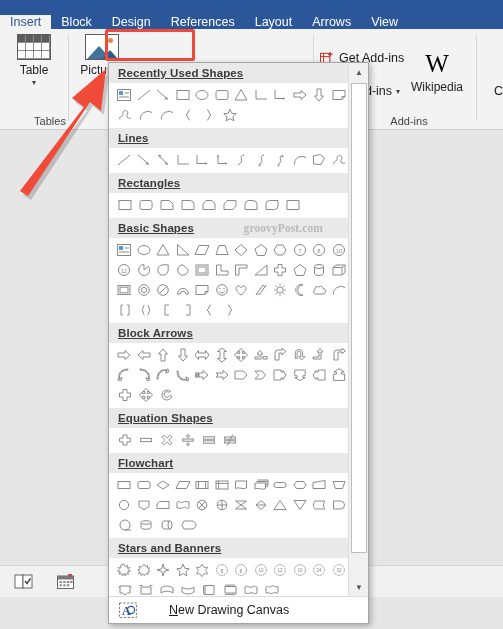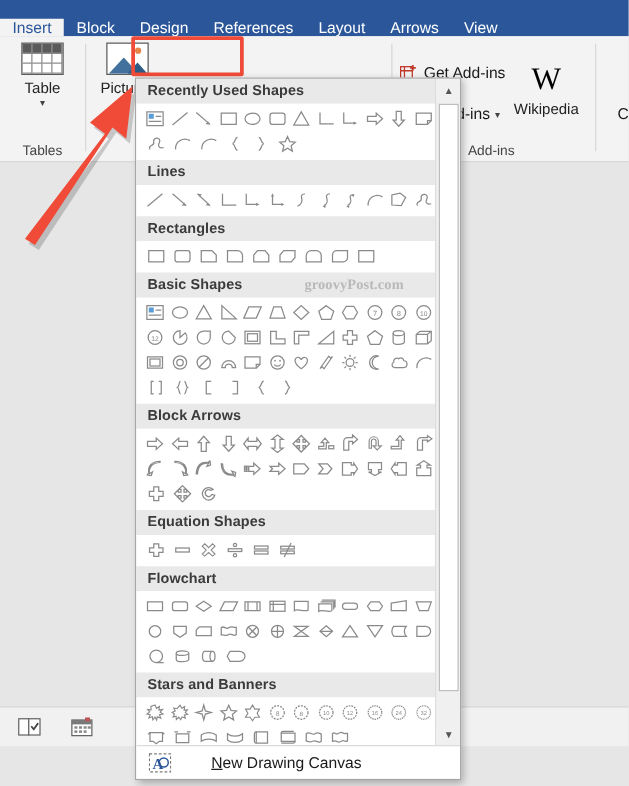--- a/index.html
+++ b/index.html
@@ -20,21 +20,21 @@
     display: flex; align-items: center; justify-content: center;
     padding: 0 10px; font-size: 12.5px; color: #ffffff; white-space: nowrap;
   }
   .tab.active { background: #f3f3f3; color: #2b579a; }
 
   
   .ribbon {
     position: absolute; left: 0; top: 29px; width: 503px; height: 101px;
     background: #f3f3f3; border-bottom: 1px solid #d0d0d0;
   }
-  .rgroup { position: absolute; top: 0; height: 101px; }
+  .rgroup { position: absolute; top: 0; height: 101px; margin-left: 16px; }
   .rgroup-label {
     position: absolute; bottom: 3px; left: 0; width: 100%;
     text-align: center; font-size: 11px; color: #444;
   }
   .sep {
     position: absolute; top: 6px; width: 1px; height: 86px; background: #d8d8d8;
   }
 
   .bigbtn {
     position: absolute; display: flex; flex-direction: column;
@@ -93,21 +93,21 @@
     position: absolute; left: 108px; top: 62px; width: 261px; height: 562px;
     background: #ffffff; border: 1px solid #a6a6a6;
     box-shadow: 2px 2px 6px rgba(0,0,0,.28);
     overflow: hidden; z-index: 30;
   }
   .gal-scroll {
     position: absolute; left: 0; top: 0; width: 240px; height: 533px; overflow: hidden;
   }
   .sec-head {
     background: #e9e9e9; font-size: 11.5px; font-weight: bold; color: #3b3b3b;
-    padding: 4px 0 4px 9px; letter-spacing: .1px;
+    padding: 4px 0 4px 9px; letter-spacing: .1px; text-decoration: underline;
   }
   .sec-body { padding: 2px 0 3px 6px; background:#fff; }
   .srow { display: flex; }
   .shp {
     width: 21px; height: 20px; display: flex; align-items: center; justify-content: center;
   }
   .shp svg { display: block; }
   .wm {
     position: absolute; right: 26px; font-size: 11.5px; color: #b9b9b9;
     font-family: "Liberation Serif", serif; pointer-events: none;

